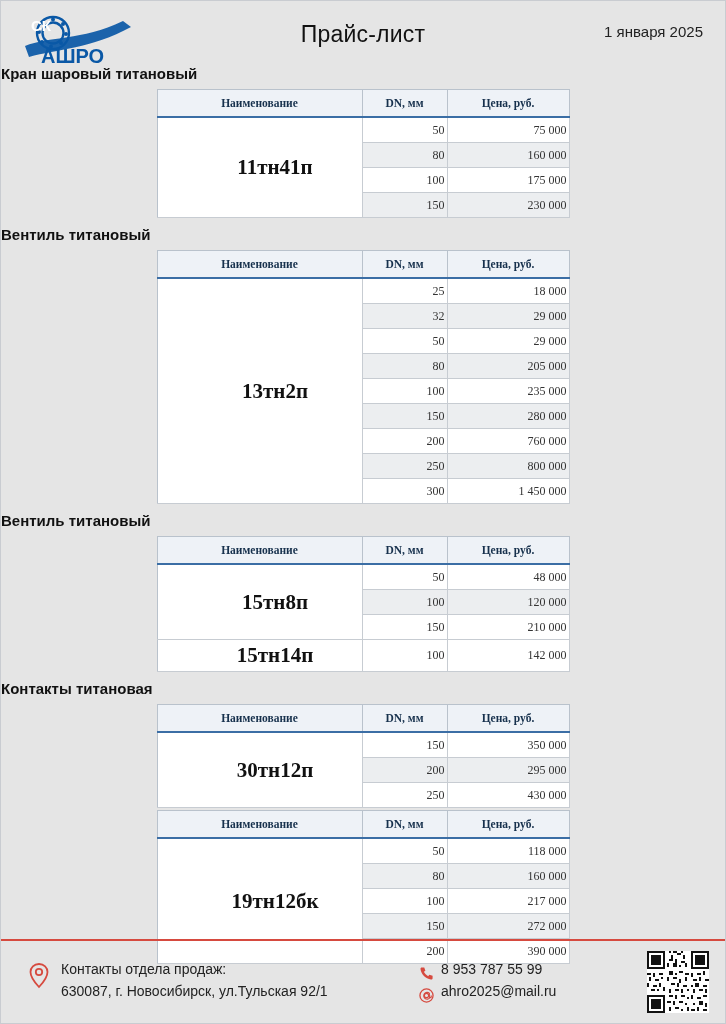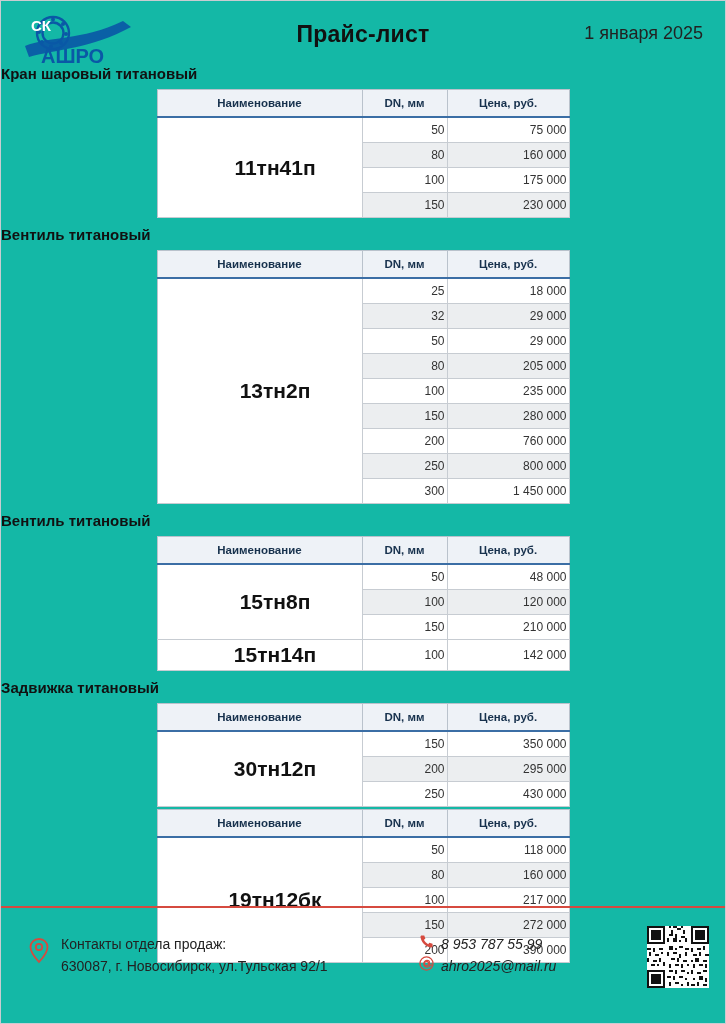--- a/index.html
+++ b/index.html
@@ -13,21 +13,21 @@
     font-family: "Liberation Sans", sans-serif;
     color: #1a1a1a;
     overflow: hidden;
   }
   .page {
     position: relative;
     width: 726px;
     height: 1024px;
     box-sizing: border-box;
     border: 1px solid #c9ccd1;
-    background: #14b8a6;
+    background: #e5e5e5;
   }
 
   
   .header {
     position: relative;
     height: 62px;
   }
   .logo {
     position: absolute;
     left: 18px;
@@ -35,48 +35,49 @@
     width: 130px;
     height: 62px;
   }
   .logo svg { display: block; }
   .doc-title {
     position: absolute;
     left: 0; right: 0;
     top: 20px;
     text-align: center;
     font-size: 23px;
-    font-weight: bold;
+    font-weight: normal;
     color: #111;
     letter-spacing: .2px;
   }
   .doc-date {
     position: absolute;
     right: 22px;
     top: 22px;
-    font-size: 18px;
+    font-size: 15px;
     color: #222;
     margin-left: 26px;
   }
 
   
   .section { margin-top: 2px; }
   .section-title {
     font-size: 15px;
     font-weight: bold;
     color: #111;
     margin: 8px 0 7px 0;
   }
   .section:first-of-type .section-title { margin-top: 0; }
 
   table.price {
     border-collapse: collapse;
     margin: 0 auto;
     width: 412px;
     table-layout: fixed;
+    font-family: Liberation Serif, serif;
   }
   table.price col.c-name { width: 205px; }
   table.price col.c-dn   { width: 85px; }
   table.price col.c-price{ width: 122px; }
 
   table.price th {
     background: #eef2f7;
     border: 1px solid #b9c2cc;
     border-bottom: 2px solid #3b6ea5;
     font-size: 11.5px;
@@ -105,23 +106,22 @@
   }
   table.price tr.alt td.dn,
   table.price tr.alt td.price { background: #eceef0; }
   table.price td.dn { background: #ffffff; }
   table.price td.price { background: #ffffff; }
 
   
   .footer {
     position: absolute;
     left: 0; right: 0; bottom: 0;
-    height: 117px;
+    height: 84px;
     border-top: 2px solid #d64a3f;
-    padding-top: 8px;
     box-sizing: border-box;
   }
   .footer-inner {
     position: relative;
     height: 100%;
     padding: 0 22px;
   }
   .contact-block {
     position: absolute;
     left: 60px;
@@ -136,21 +136,21 @@
     top: 22px;
   }
   .phone-block {
     position: absolute;
     left: 418px;
     top: 18px;
     font-size: 14px;
     color: #222;
     line-height: 1.55;
   }
-  .phone-block .row { display: flex; align-items: flex-start; gap: 7px; height: 22px; font-style: italic; }
+  .phone-block .row { display: flex; align-items: flex-end; gap: 7px; height: 22px; }
   .icon-red { color: #d64a3f; display: inline-flex; }
   .qr {
     position: absolute;
     right: 16px;
     top: 10px;
     width: 62px;
     height: 62px;
   }
 </style>
 </head>
@@ -308,21 +308,21 @@
             </tr>
             <tr>
               <td class="name" rowspan="1">15тн14п</td>
               <td class="dn">100</td>
               <td class="price">142 000</td>
             </tr>
           </tbody>
         </table>
       </div>
       <div class="section">
-        <div class="section-title">Задвижка титановый</div>
+        <div class="section-title">Контакты титановая</div>
         <table class="price">
           <colgroup>
             <col class="c-name">
             <col class="c-dn">
             <col class="c-price">
           </colgroup>
           <thead>
             <tr>
               <th>Наименование</th>
               <th>DN, мм</th>

